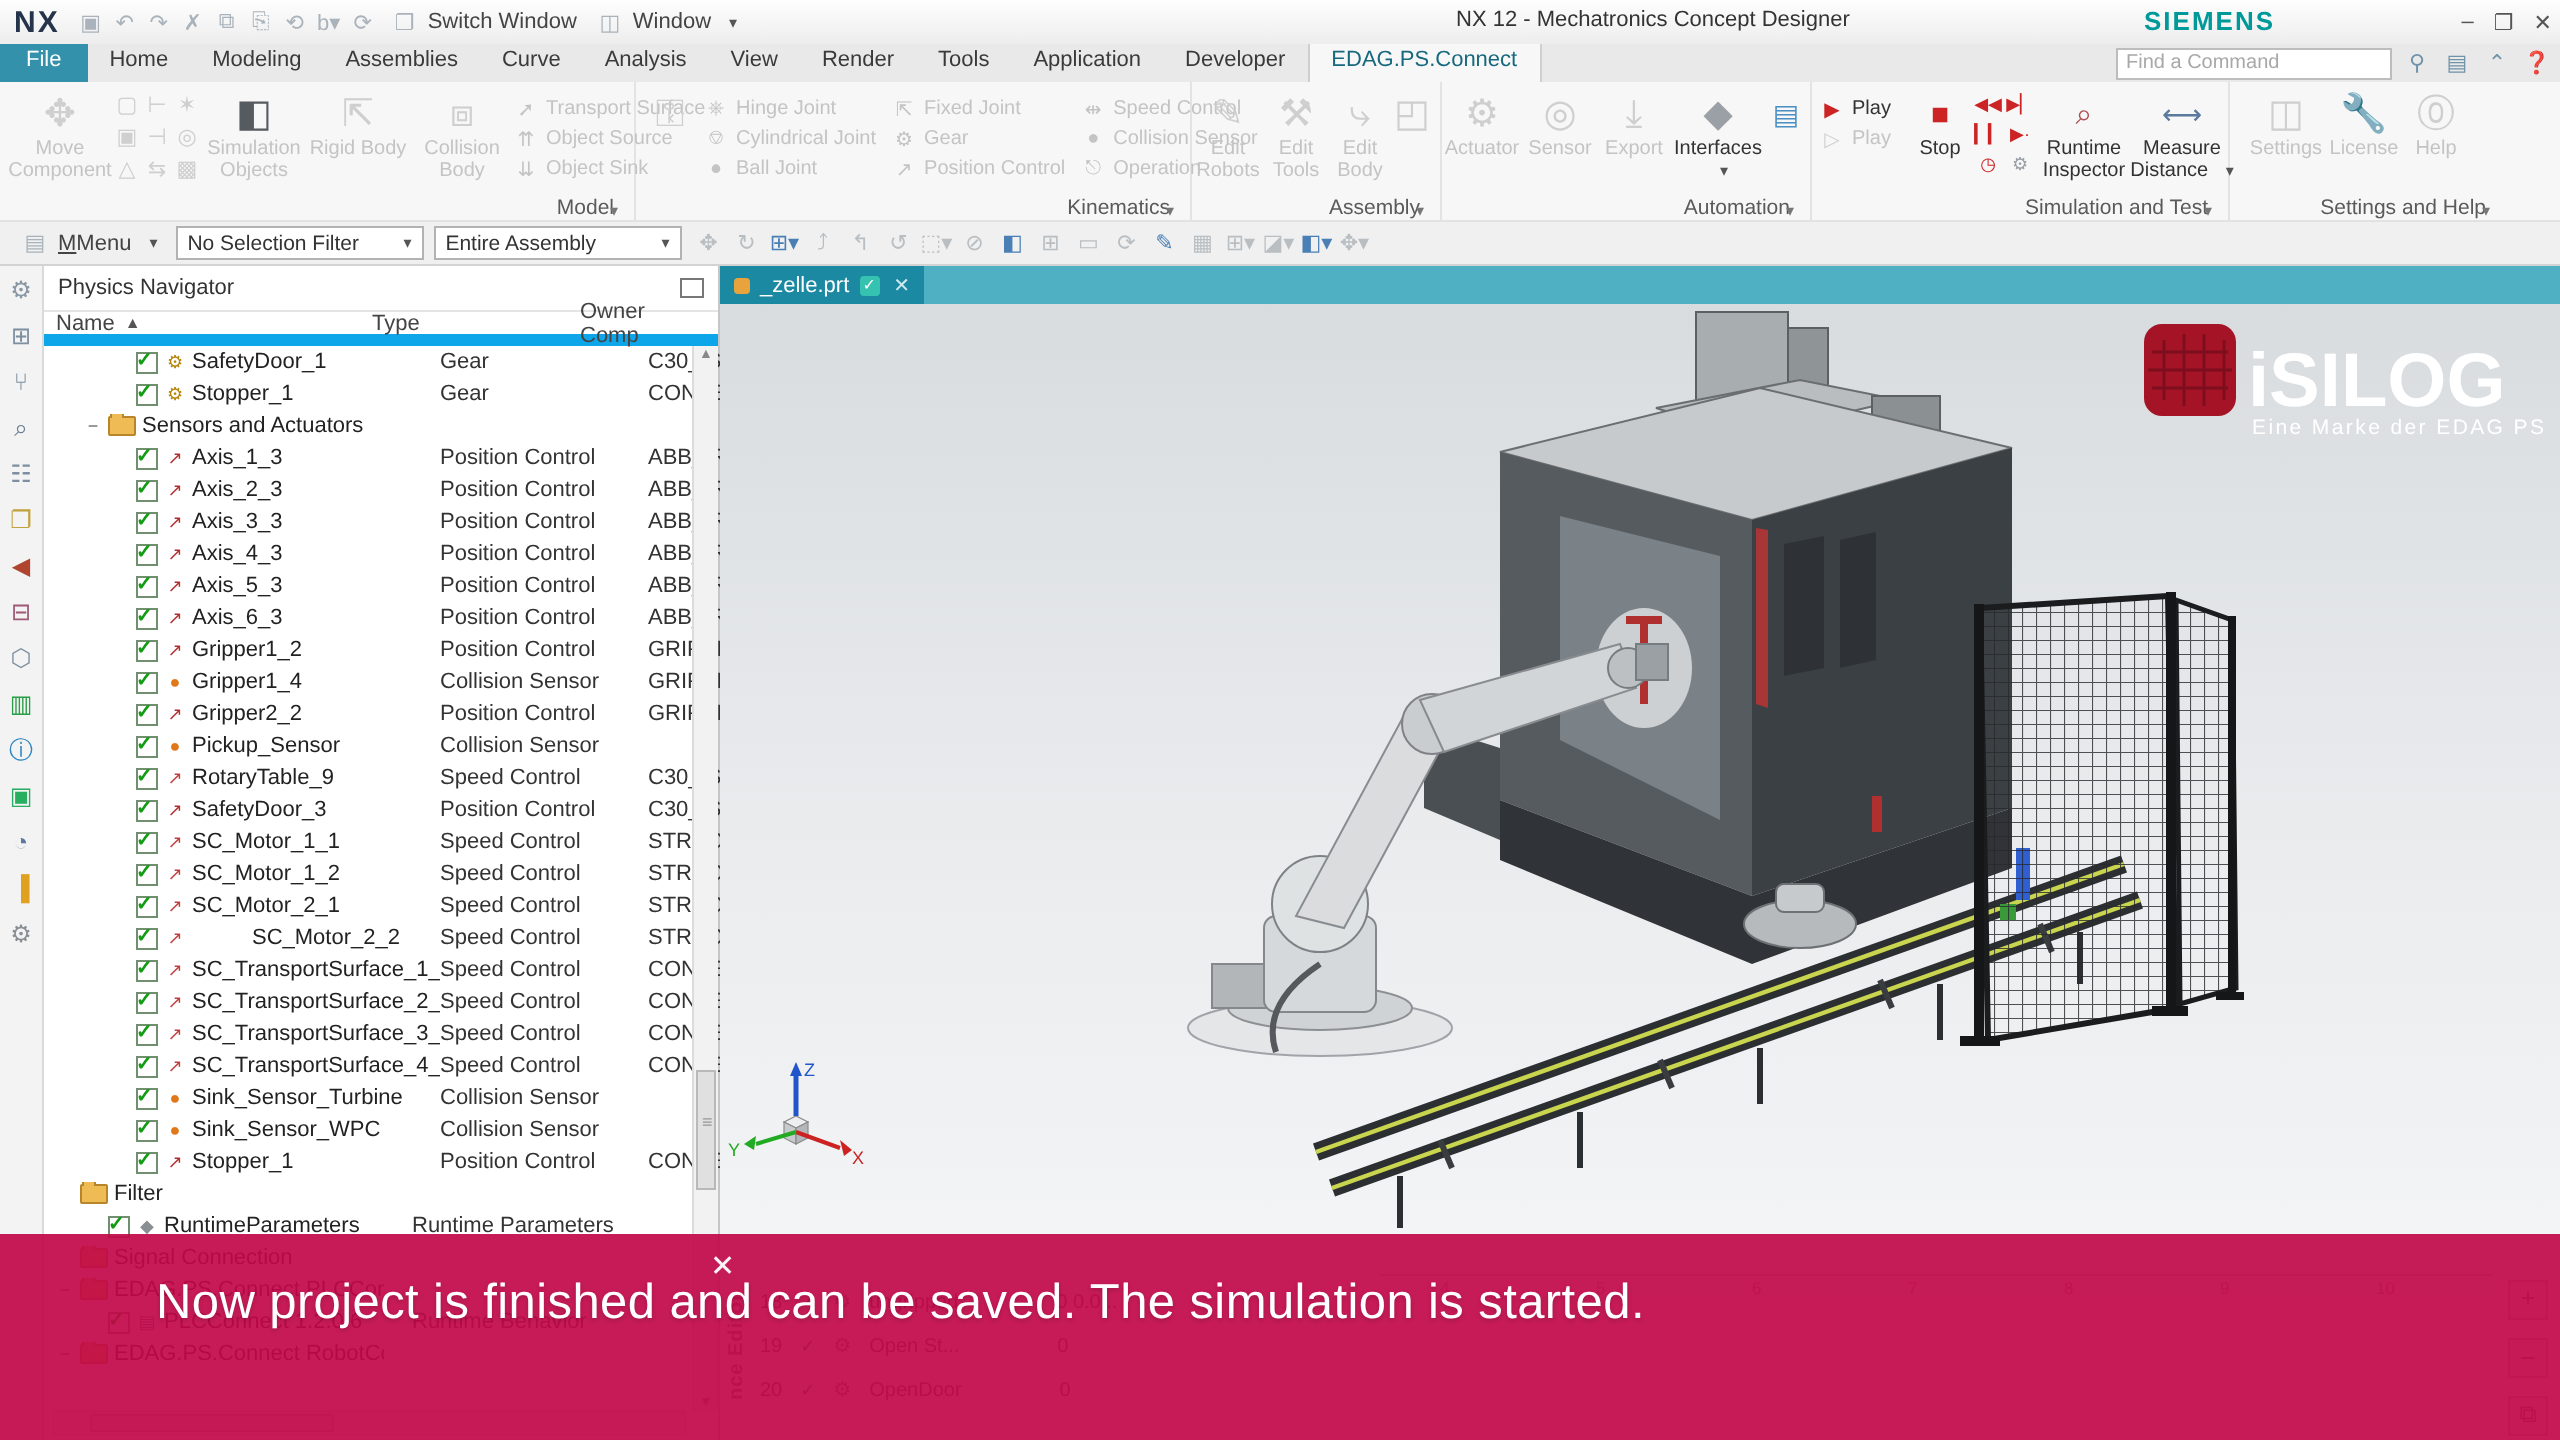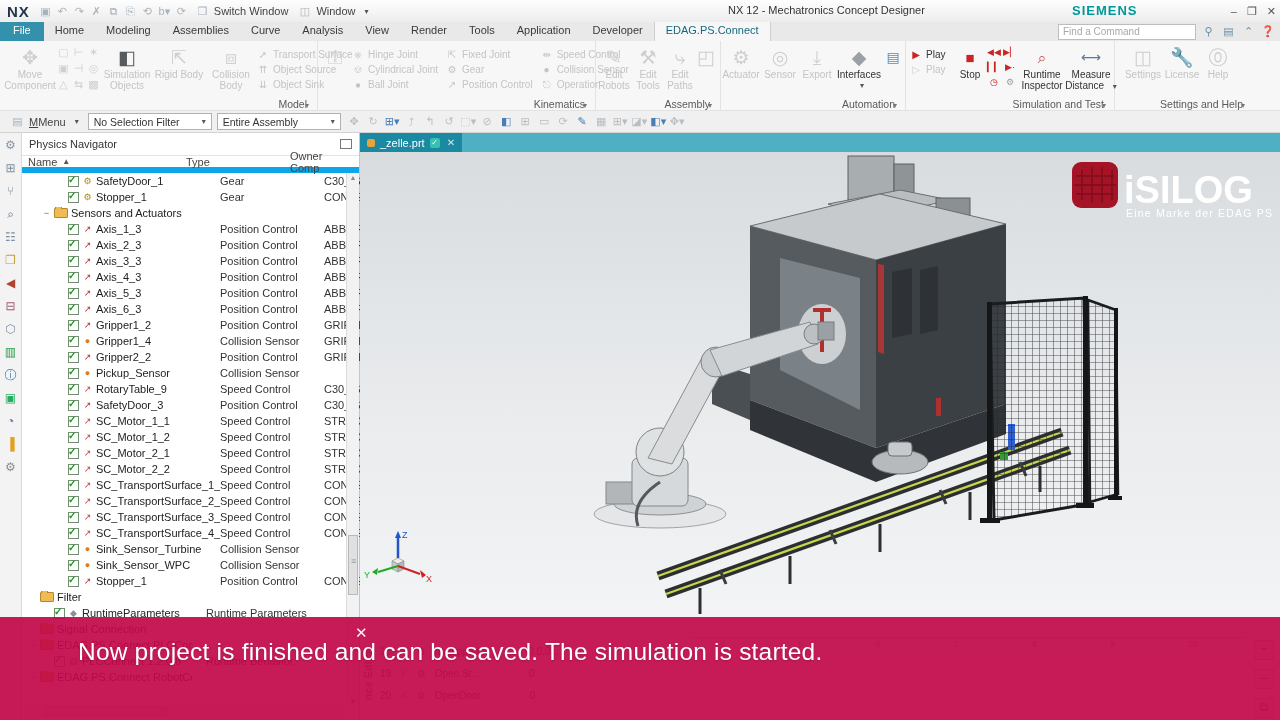--- a/index.html
+++ b/index.html
@@ -270,21 +270,21 @@
       <div class="bigbtn dis" style="width:36px">
         <span class="bi icon-dis">✎</span>
         <span>Edit Robots</span>
       </div>
       <div class="bigbtn dis" style="width:32px">
         <span class="bi icon-dis">⚒</span>
         <span>Edit Tools</span>
       </div>
       <div class="bigbtn dis" style="width:32px">
         <span class="bi icon-dis">⤷</span>
-        <span>Edit Paths</span>
+        <span>Edit Body</span>
       </div>
       <div class="bigbtn dis" style="width:20px">
         <span class="bi icon-dis">◰</span>
       </div>
     </div>
     <div class="rgroup-label"><span>Assembly</span><span class="dl">▾</span></div>
   </div>
 
   <div class="rgroup" style="width:184px">
     <div class="gbody">
@@ -613,21 +613,21 @@
           <span style="color: rgb(34, 34, 34);">SC_Motor_2_1</span>
         </span>
         <span class="cell-t">Speed Control</span>
         <span class="cell-o">STRECKE</span>
       </div>
       <div class="nrow">
         <span class="cell-n" style="padding-left: 34px;">
           <span class="texp"></span>
           <span class="chk"></span>
           <span class="tic" style="color: rgb(192, 64, 64);">↗</span>
-          <span style="color: rgb(34, 34, 34);">SC_Motor_2_2</span>
+          <span style="color: rgb(34, 34, 34); margin-left: 30px;">SC_Motor_2_2</span>
         </span>
         <span class="cell-t">Speed Control</span>
         <span class="cell-o">STRECKE</span>
       </div>
       <div class="nrow">
         <span class="cell-n" style="padding-left: 34px;">
           <span class="texp"></span>
           <span class="chk"></span>
           <span class="tic" style="color: rgb(192, 64, 64);">↗</span>
           <span style="color: rgb(34, 34, 34);">SC_TransportSurface_1_1</span>

